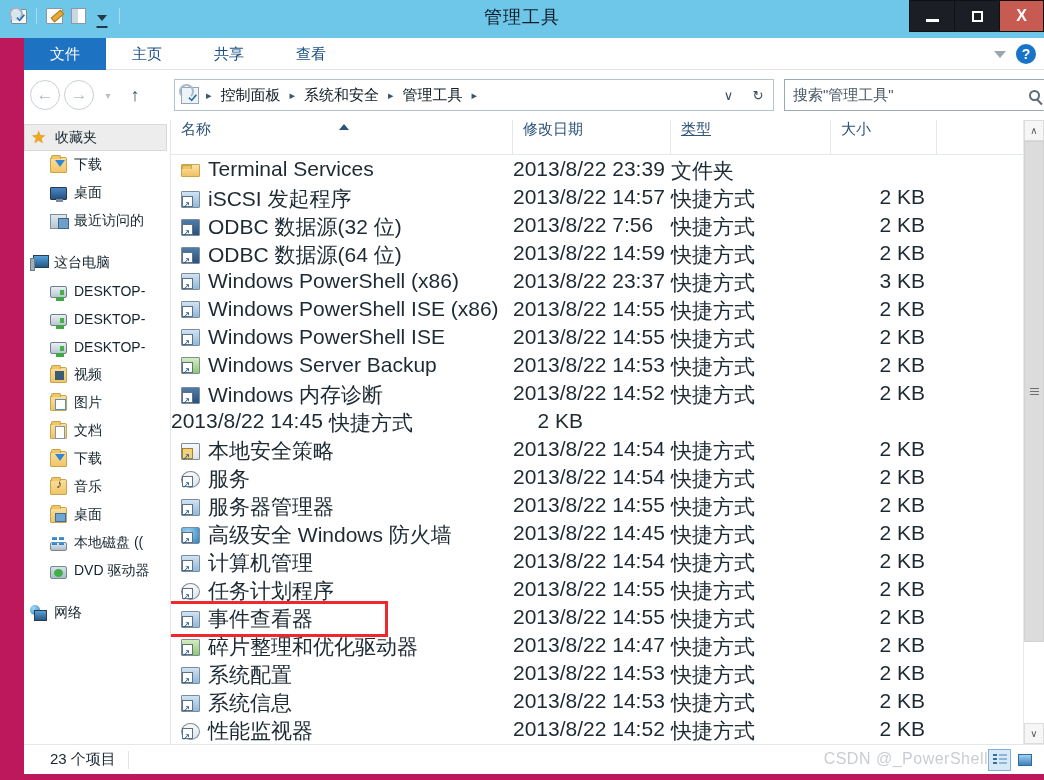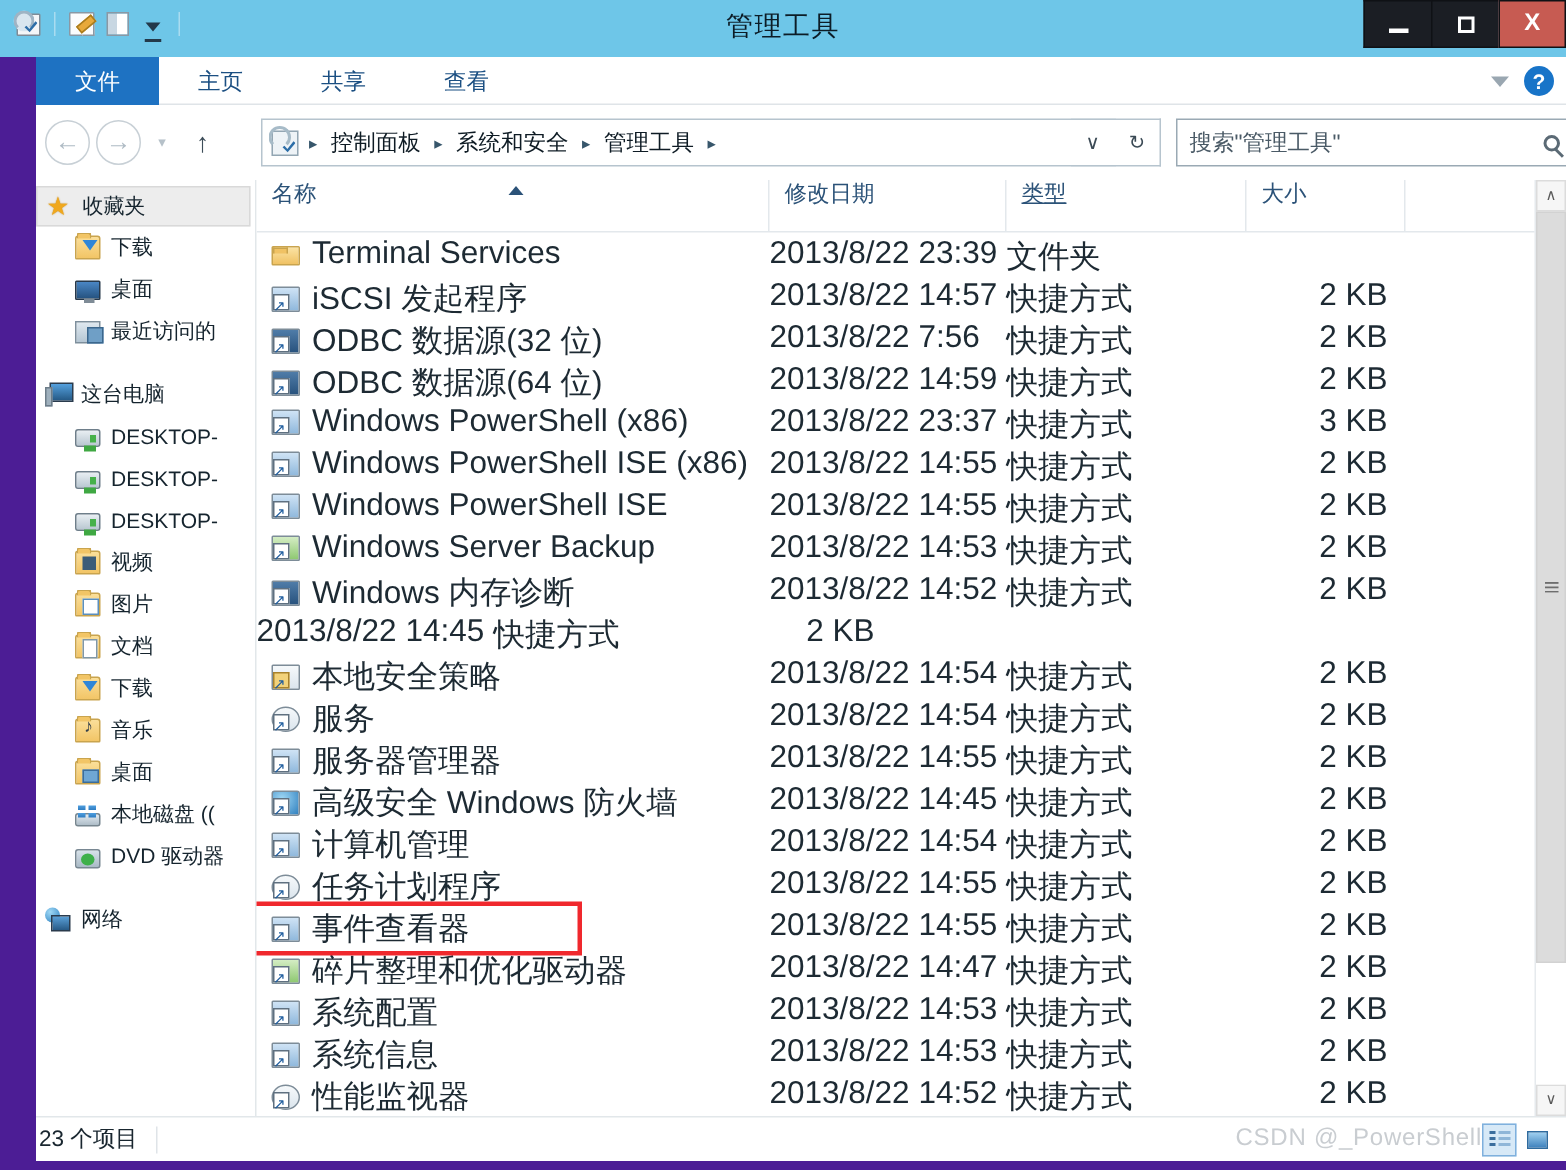--- a/index.html
+++ b/index.html
@@ -6,21 +6,21 @@
   html, body {
     width: 1044px; height: 780px;
     font-family: "Liberation Sans", "DejaVu Sans", sans-serif;
     overflow: hidden;
     background: #6ec6e8;
   }
 
   #window {
     position: relative;
     width: 1044px; height: 780px;
-    background: #4c1d95;
+    background: #be185d;
   }
 
   
   #titlebar {
     position: absolute; left: 0; top: 0; width: 1044px; height: 38px;
     background: #6ec6e8;
   }
   #qat { position: absolute; left: 8px; top: 3px; height: 26px;
          display: flex; align-items: center; gap: 2px; }
   .qat-icon { width: 22px; height: 22px; display: inline-flex;
@@ -391,21 +391,21 @@
   }
   .sb-grip { width: 9px; height: 7px;
     background: linear-gradient(#6e6e6e 0 1.5px, transparent 1.5px 3px) repeat-y 0 0/9px 3px; }
 
   
   #statusbar {
     position: absolute; left: 24px; top: 744px; width: 1020px; height: 30px;
     background: #ffffff; border-top: 1px solid #e2e7ea;
     display: flex; align-items: center;
   }
-  #statustext { font-size: 15px; color: #19262f; padding-left: 2px; }
+  #statustext { font-size: 15px; color: #19262f; padding-left: 26px; }
   .status-sep { width: 1px; height: 18px; background: #dfe4e8; margin-left: 12px; }
   #viewbtns {
     position: absolute; right: 8px; top: 4px; display: flex; gap: 2px;
   }
   .vbtn {
     width: 23px; height: 22px; display: flex; align-items: center;
     justify-content: center; border: 1px solid transparent;
   }
   .vbtn.active { border: 1px solid #7fb0dd; background: #d7e9f7; }
   .vb-details {

